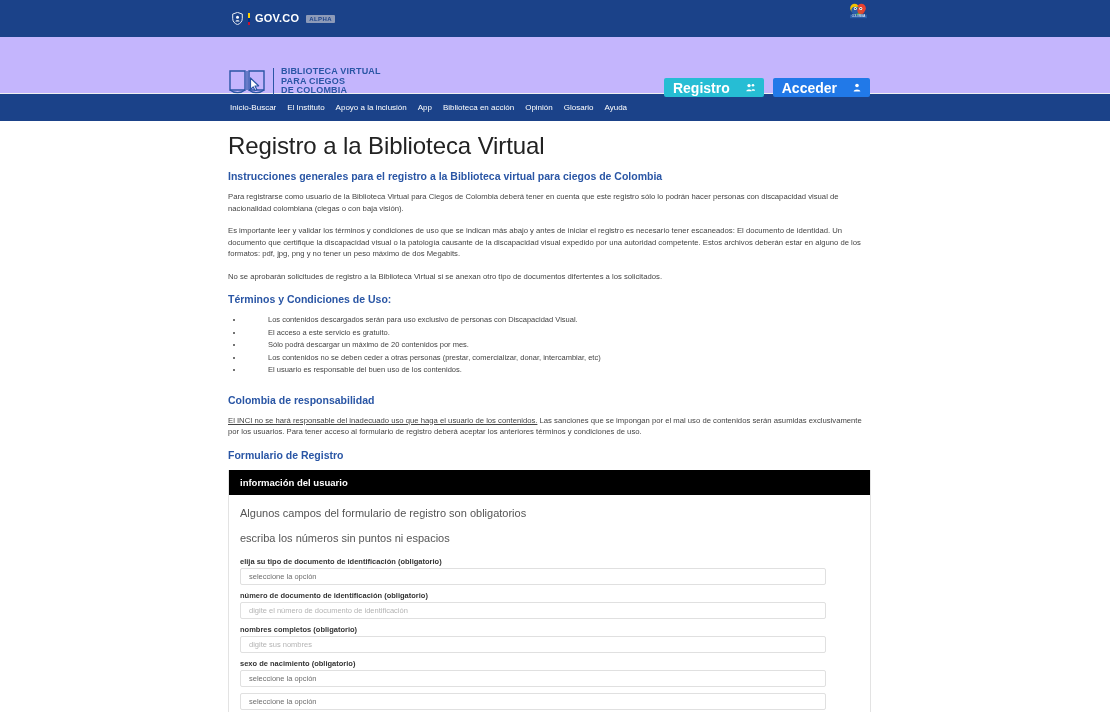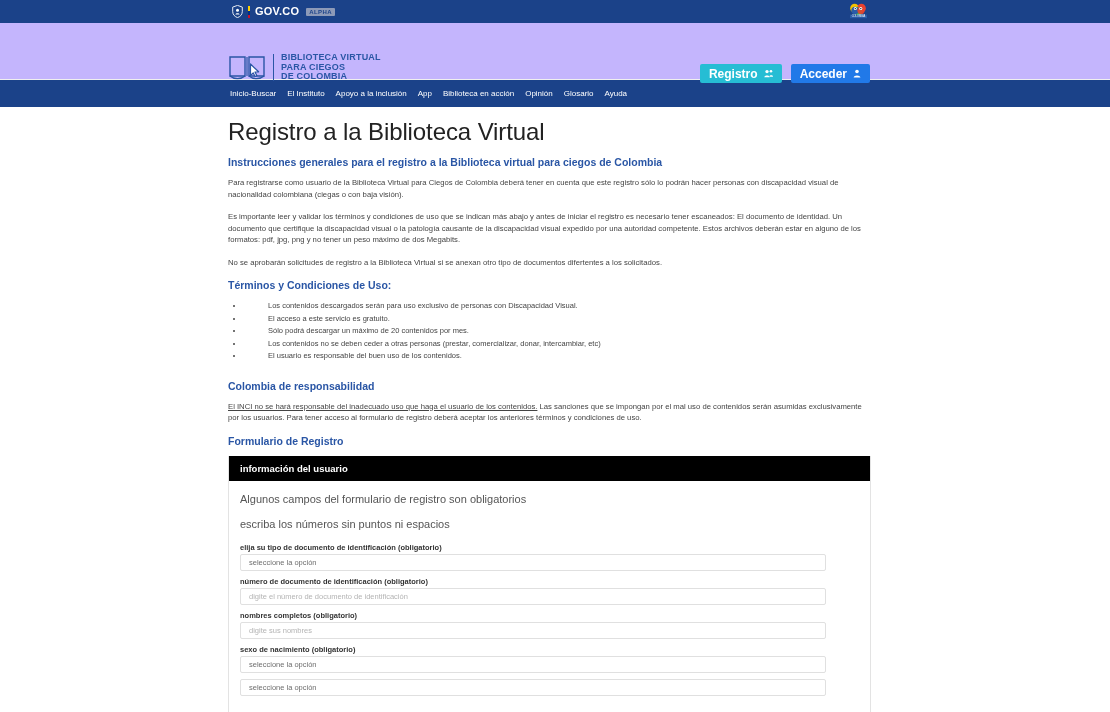--- a/index.html
+++ b/index.html
@@ -7,21 +7,21 @@
   html, body {
     margin: 0; padding: 0;
     width: 1110px; height: 712px;
     overflow: hidden;
     background: #ffffff;
     font-family: "Liberation Sans", "DejaVu Sans", sans-serif;
   }
 
   
   .govco-bar {
-    height: 23px;
+    height: 37px;
     background: #1b4289;
     display: flex;
     align-items: center;
     position: relative;
   }
   .govco-brand {
     position: absolute;
     left: 232px;
     display: flex;
     align-items: center;
@@ -90,27 +90,27 @@
     position: absolute;
     right: 240px;
     top: 41px;
     display: flex;
     gap: 9px;
   }
   .btn {
     border: none;
     border-radius: 2px;
     color: #fff;
-    font-size: 12px;
+    font-size: 14px;
     font-weight: bold;
     padding: 0 9px;
     height: 19px;
     display: inline-flex;
     align-items: center;
-    gap: 6px;
+    gap: 16px;
     cursor: pointer;
     font-family: inherit;
     white-space: nowrap;
   }
   .btn-registro { background: #26bdd4; }
   .btn-acceder  { background: #2179e8; }
   .btn svg { display: block; }
 
   
   .navbar {

